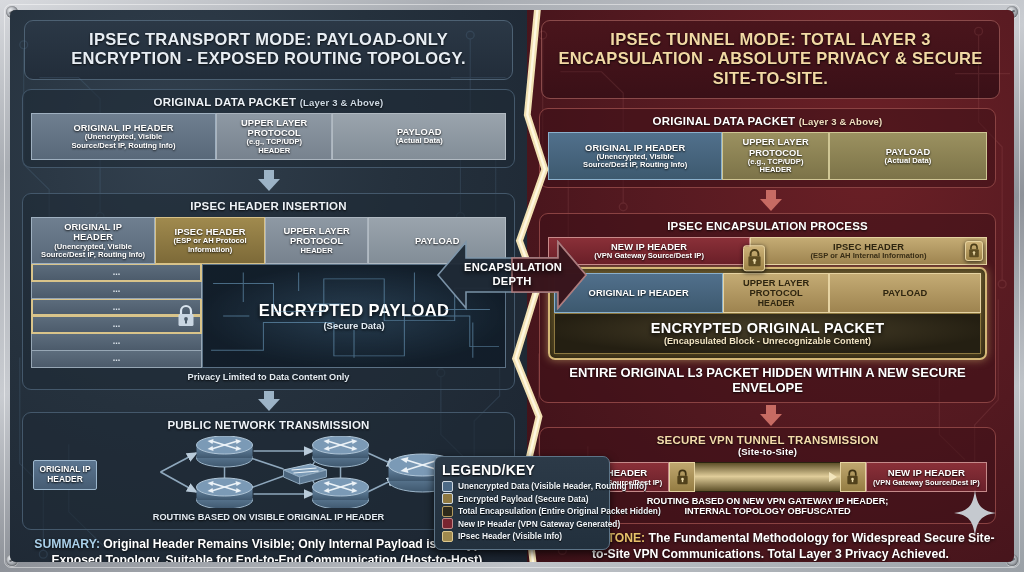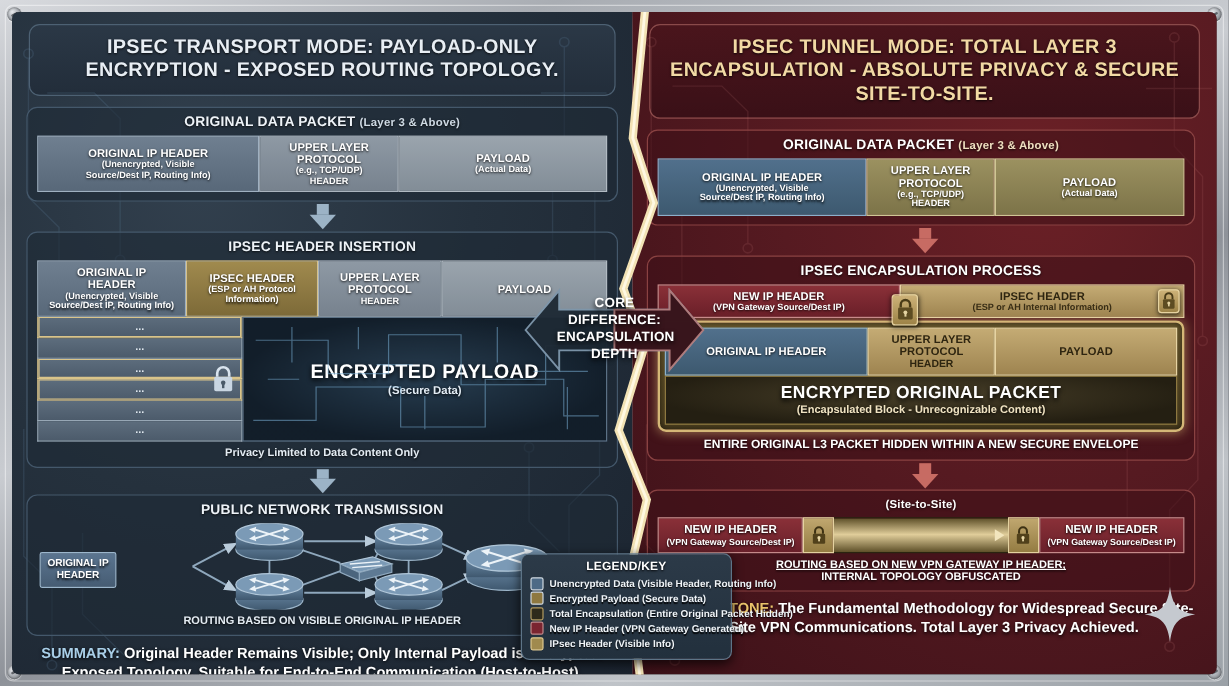--- a/index.html
+++ b/index.html
@@ -180,21 +180,21 @@
   .lock.plain { background:none; border:none; box-shadow:none; }
 
   
   .legend {
     position:absolute; left:424px; bottom:12px; width:176px; z-index:8;
     background: linear-gradient(180deg,#2c3a48 0%,#22303d 100%);
     border:1px solid #5d7governs; border:1px solid #5d7487; border-radius:7px;
     padding:5px 7px 6px;
     box-shadow:0 3px 9px rgba(0,0,0,.7);
   }
-  .legend h4 { text-align:center; color:#fff; font-size:10px; letter-spacing:.2px; margin-bottom:3px;
+  .legend h4 { color:#fff; font-size:14px; letter-spacing:.2px; margin-bottom:3px;
                text-shadow:0 1px 2px #000; }
   .legend .li { display:flex; align-items:center; gap:5px; margin:1.5px 0; }
   .legend .sw { width:11px; height:11px; flex:0 0 11px; border-radius:2px; border:1px solid #cfd8e0; }
   .legend .lb { color:#f0f5f9; font-size:8.3px; font-weight:bold; white-space:nowrap; text-shadow:0 1px 1px #000; }
 
   
   .core {
     position:absolute; left:50%; top:265px; transform:translate(-50%,-50%);
     z-index:9; width:152px; height:86px;
     display:flex; align-items:center; justify-content:center;
@@ -593,30 +593,31 @@
             </div>
             <div class="seg c-sand" style="flex:1.25">
               <div class="hd" style="color:#2e2510;text-shadow:none">PAYLOAD</div>
             </div>
           </div>
           <div class="enc-right">
             <div class="e1">ENCRYPTED ORIGINAL PACKET</div>
             <div class="e2">(Encapsulated Block - Unrecognizable Content)</div>
           </div>
         </div>
-        <div class="note" style="color:#fff;font-size:10px;margin-top:5px;">ENTIRE ORIGINAL L3 PACKET HIDDEN WITHIN A NEW SECURE ENVELOPE</div>
+        <div class="note" style="color:#fff;font-size:13px;margin-top:5px;">ENTIRE ORIGINAL L3 PACKET HIDDEN WITHIN A NEW SECURE ENVELOPE</div>
       </div>
 
       <div style="margin-top:2px;">
         <div class="arrow-stem" style="height:9px;"></div>
         <div class="arrow-down"></div>
       </div>
 
       <div class="card" style="margin:1px 18px 0 12px;">
         <div class="card-title">
+          <div>SECURE VPN TUNNEL TRANSMISSION</div>
           <div style="font-weight:bold;font-size:9.5px;color:#fff;">(Site-to-Site)</div>
         </div>
         <div class="tunnel">
           <div class="ip">
             <div class="a">NEW IP HEADER</div>
             <div class="b">(VPN Gateway Source/Dest IP)</div>
           </div>
           <div class="lk">
             <svg width="13" height="16" viewBox="0 0 15 19">
               <path d="M3.6 8 V5.6 a3.9 3.9 0 0 1 7.8 0 V8" stroke="#3d3113" stroke-width="2" fill="none"></path>
@@ -632,21 +633,21 @@
               <rect x="1.4" y="8" width="12.2" height="10" rx="1.2" fill="#51411b"></rect>
               <circle cx="7.5" cy="12" r="1.6" fill="#ead9a8"></circle>
               <rect x="6.7" y="12" width="1.7" height="3.6" fill="#ead9a8"></rect>
             </svg>
           </div>
           <div class="ip">
             <div class="a">NEW IP HEADER</div>
             <div class="b">(VPN Gateway Source/Dest IP)</div>
           </div>
         </div>
-        <div class="note" style="color:#fff;text-decoration:underline;">ROUTING BASED ON NEW VPN GATEWAY IP HEADER;</div>
+        <div class="note" style="color:#fff;">ROUTING BASED ON NEW VPN GATEWAY IP HEADER;</div>
         <div class="note" style="color:#fff;margin-top:0;">INTERNAL TOPOLOGY OBFUSCATED</div>
       </div>
 
       <div class="summary">
         <span class="kw-gold">CORNERSTONE:</span><span> The Fundamental Methodology for Widespread Secure Site-to-Site VPN Communications. Total Layer 3 Privacy Achieved.</span>
       </div>
     </div>
 
     <div class="divider">
       <svg width="100%" height="100%" viewBox="0 0 72 594" preserveAspectRatio="none">
@@ -654,21 +655,20 @@
         <path d="M42 -6 L30 120 L48 176 L22 250 L40 300 L18 372 L42 432 L26 500 L38 600" stroke="#fff8e2" stroke-width="2.4" fill="none" stroke-linejoin="miter"></path>
       </svg>
     </div>
 
     <div class="core">
       <svg viewBox="0 0 152 86" style="position:absolute;inset:0;width:100%;height:100%;">
         <path d="M2 43 L30 10 L30 26 L122 26 L122 10 L150 43 L122 76 L122 60 L30 60 L30 76 Z" fill="#1f2a36" stroke="#7e96ab" stroke-width="1.6" opacity=".96"></path>
         <path d="M76 26 L122 26 L122 10 L150 43 L122 76 L122 60 L76 60 Z" fill="#3a151c" stroke="#b07a7a" stroke-width="1.6" opacity=".96"></path>
       </svg>
       <div class="txt">
-        <div>CORE DIFFERENCE:</div>
         <div>ENCAPSULATION</div>
         <div>DEPTH</div>
       </div>
     </div>
 
     <div class="legend">
       <h4>LEGEND/KEY</h4>
       <div class="li">
         <span class="sw" style="background:#4d6a86"></span>
         <span class="lb">Unencrypted Data (Visible Header, Routing Info)</span>

